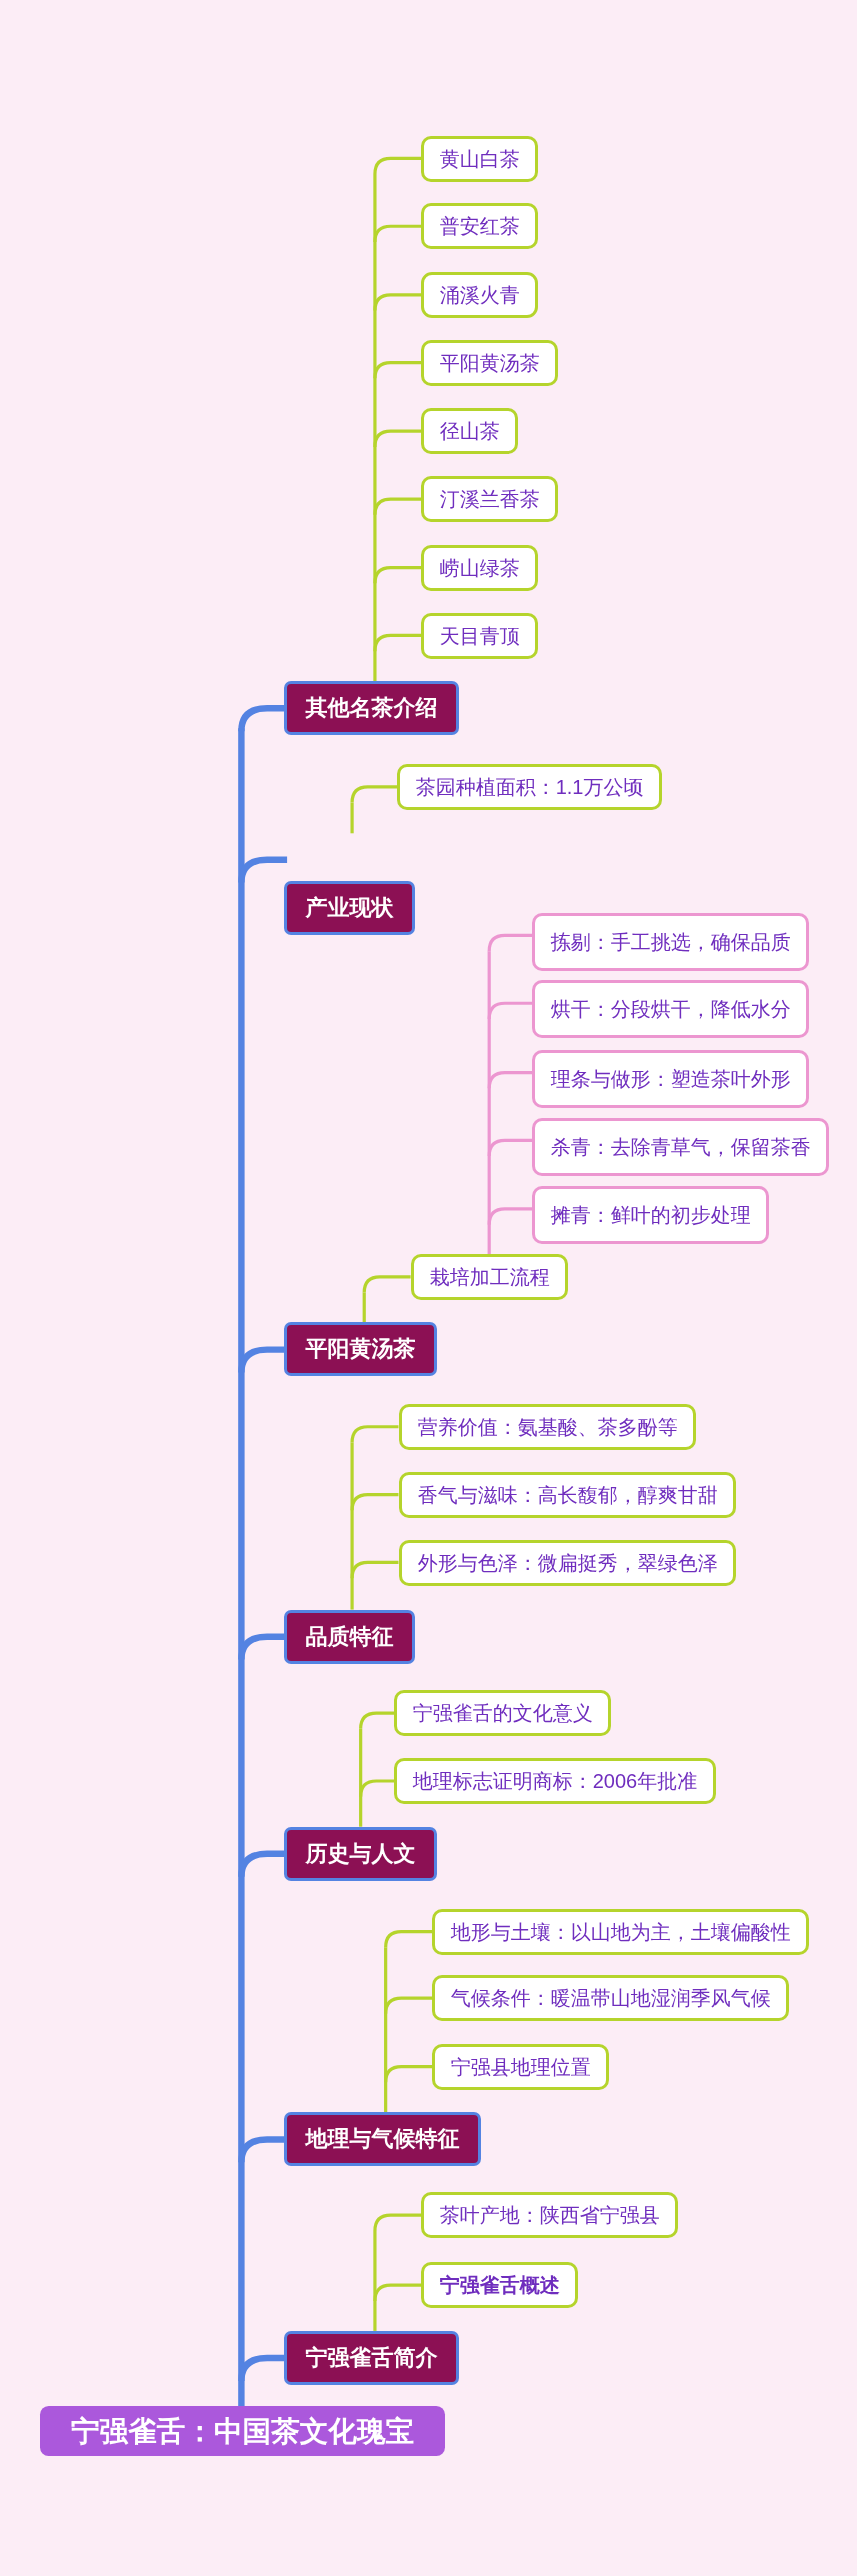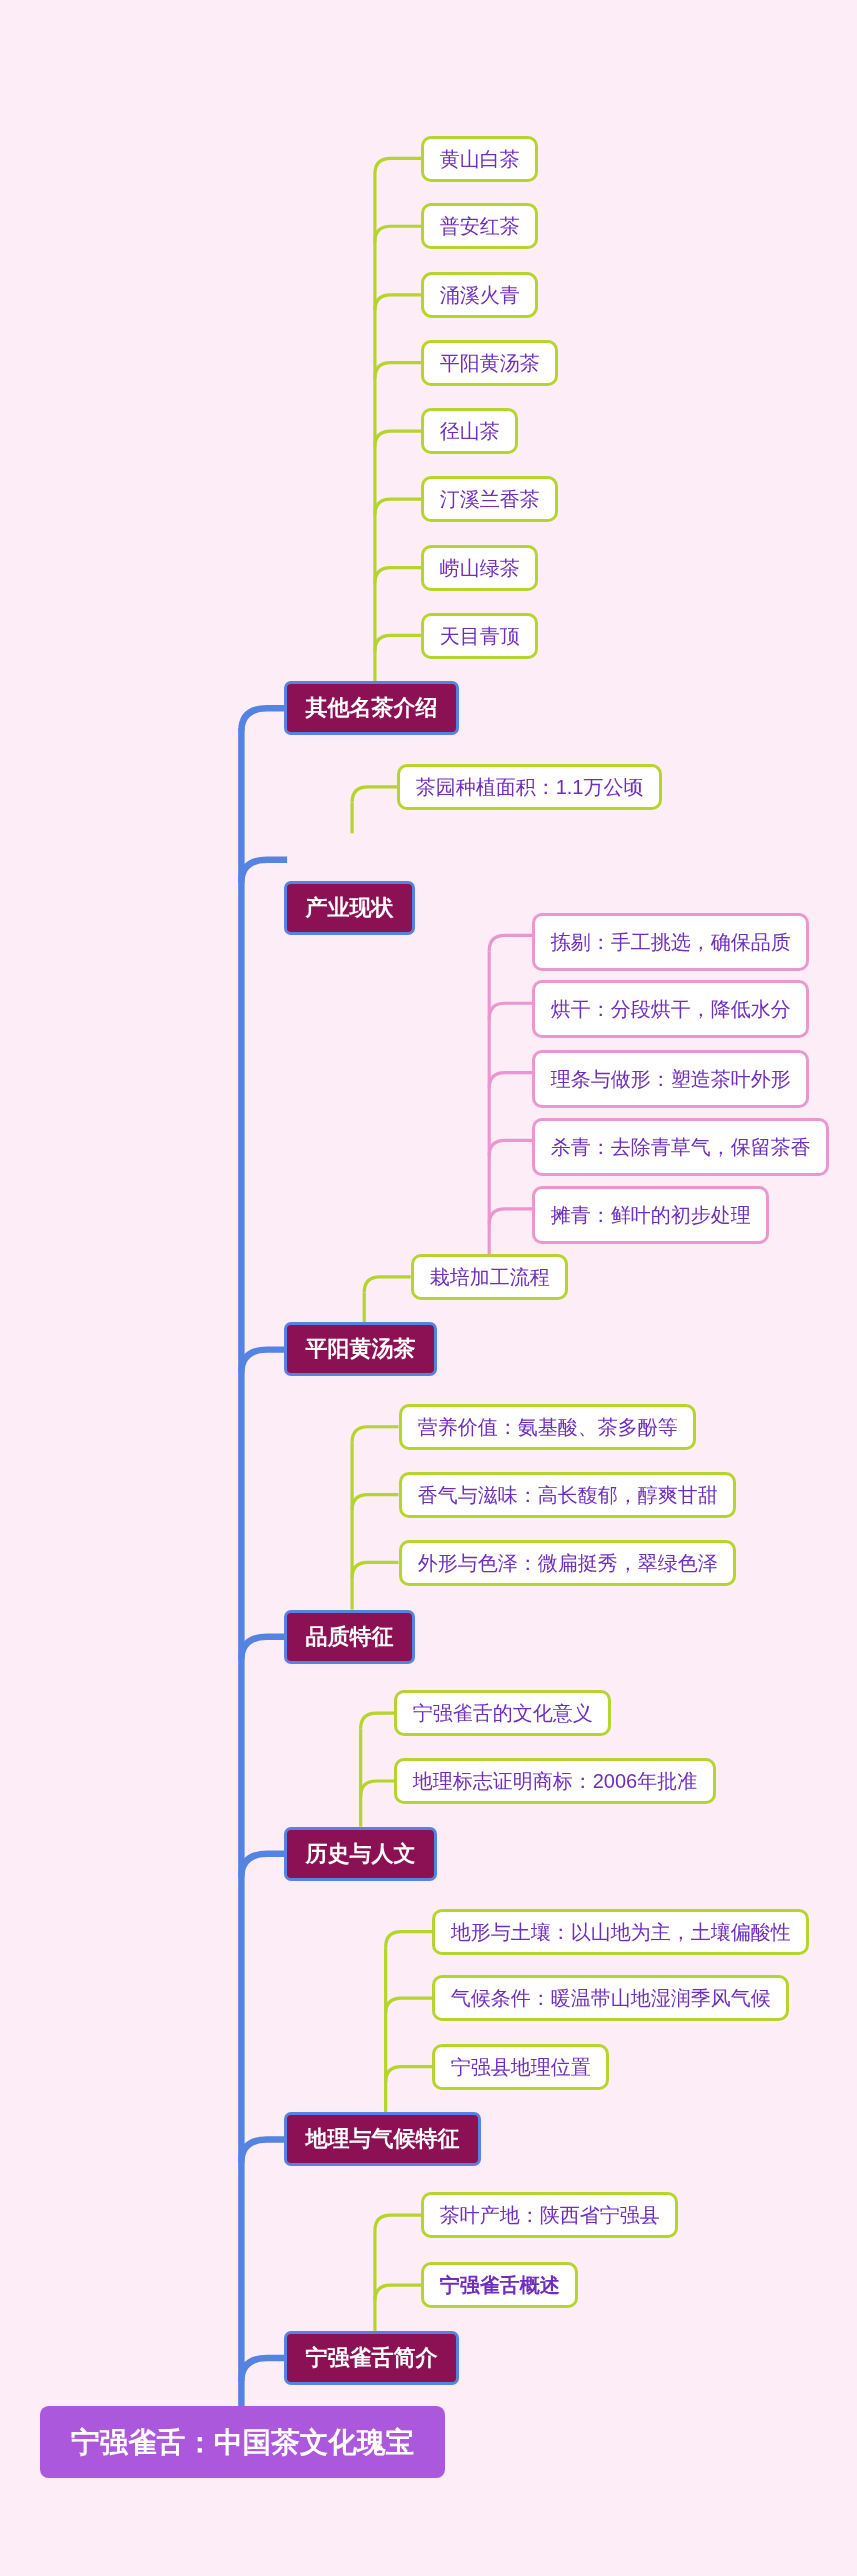--- a/index.html
+++ b/index.html
@@ -23,21 +23,21 @@
     height: 58px; background: #ffffff;
     border: 3.6px solid #ec96d0; border-radius: 10px;
     padding: 0 15.7px; font-size: 20px; color: #6f2dbe;
   }
   .topic {
     height: 54px; background: #8c1054;
     border: 3.6px solid #5483e2; border-radius: 7.1px;
     padding: 0 18.6px; font-size: 22px; font-weight: bold; color: #ffffff; font-family: Liberation Mono, monospace;
   }
   .root {
-    height: 72px; background: #ab58dc;
+    height: 50px; background: #ab58dc;
     border: none; border-radius: 8.6px;
     padding: 0 31px; font-size: 28.6px; font-weight: bold; color: #ffffff;
   }
 </style>
 </head>
 <body>
 
 <div id="canvas">
 
   <svg class="wires" width="857" height="2576" viewBox="0 0 1200 3607">

